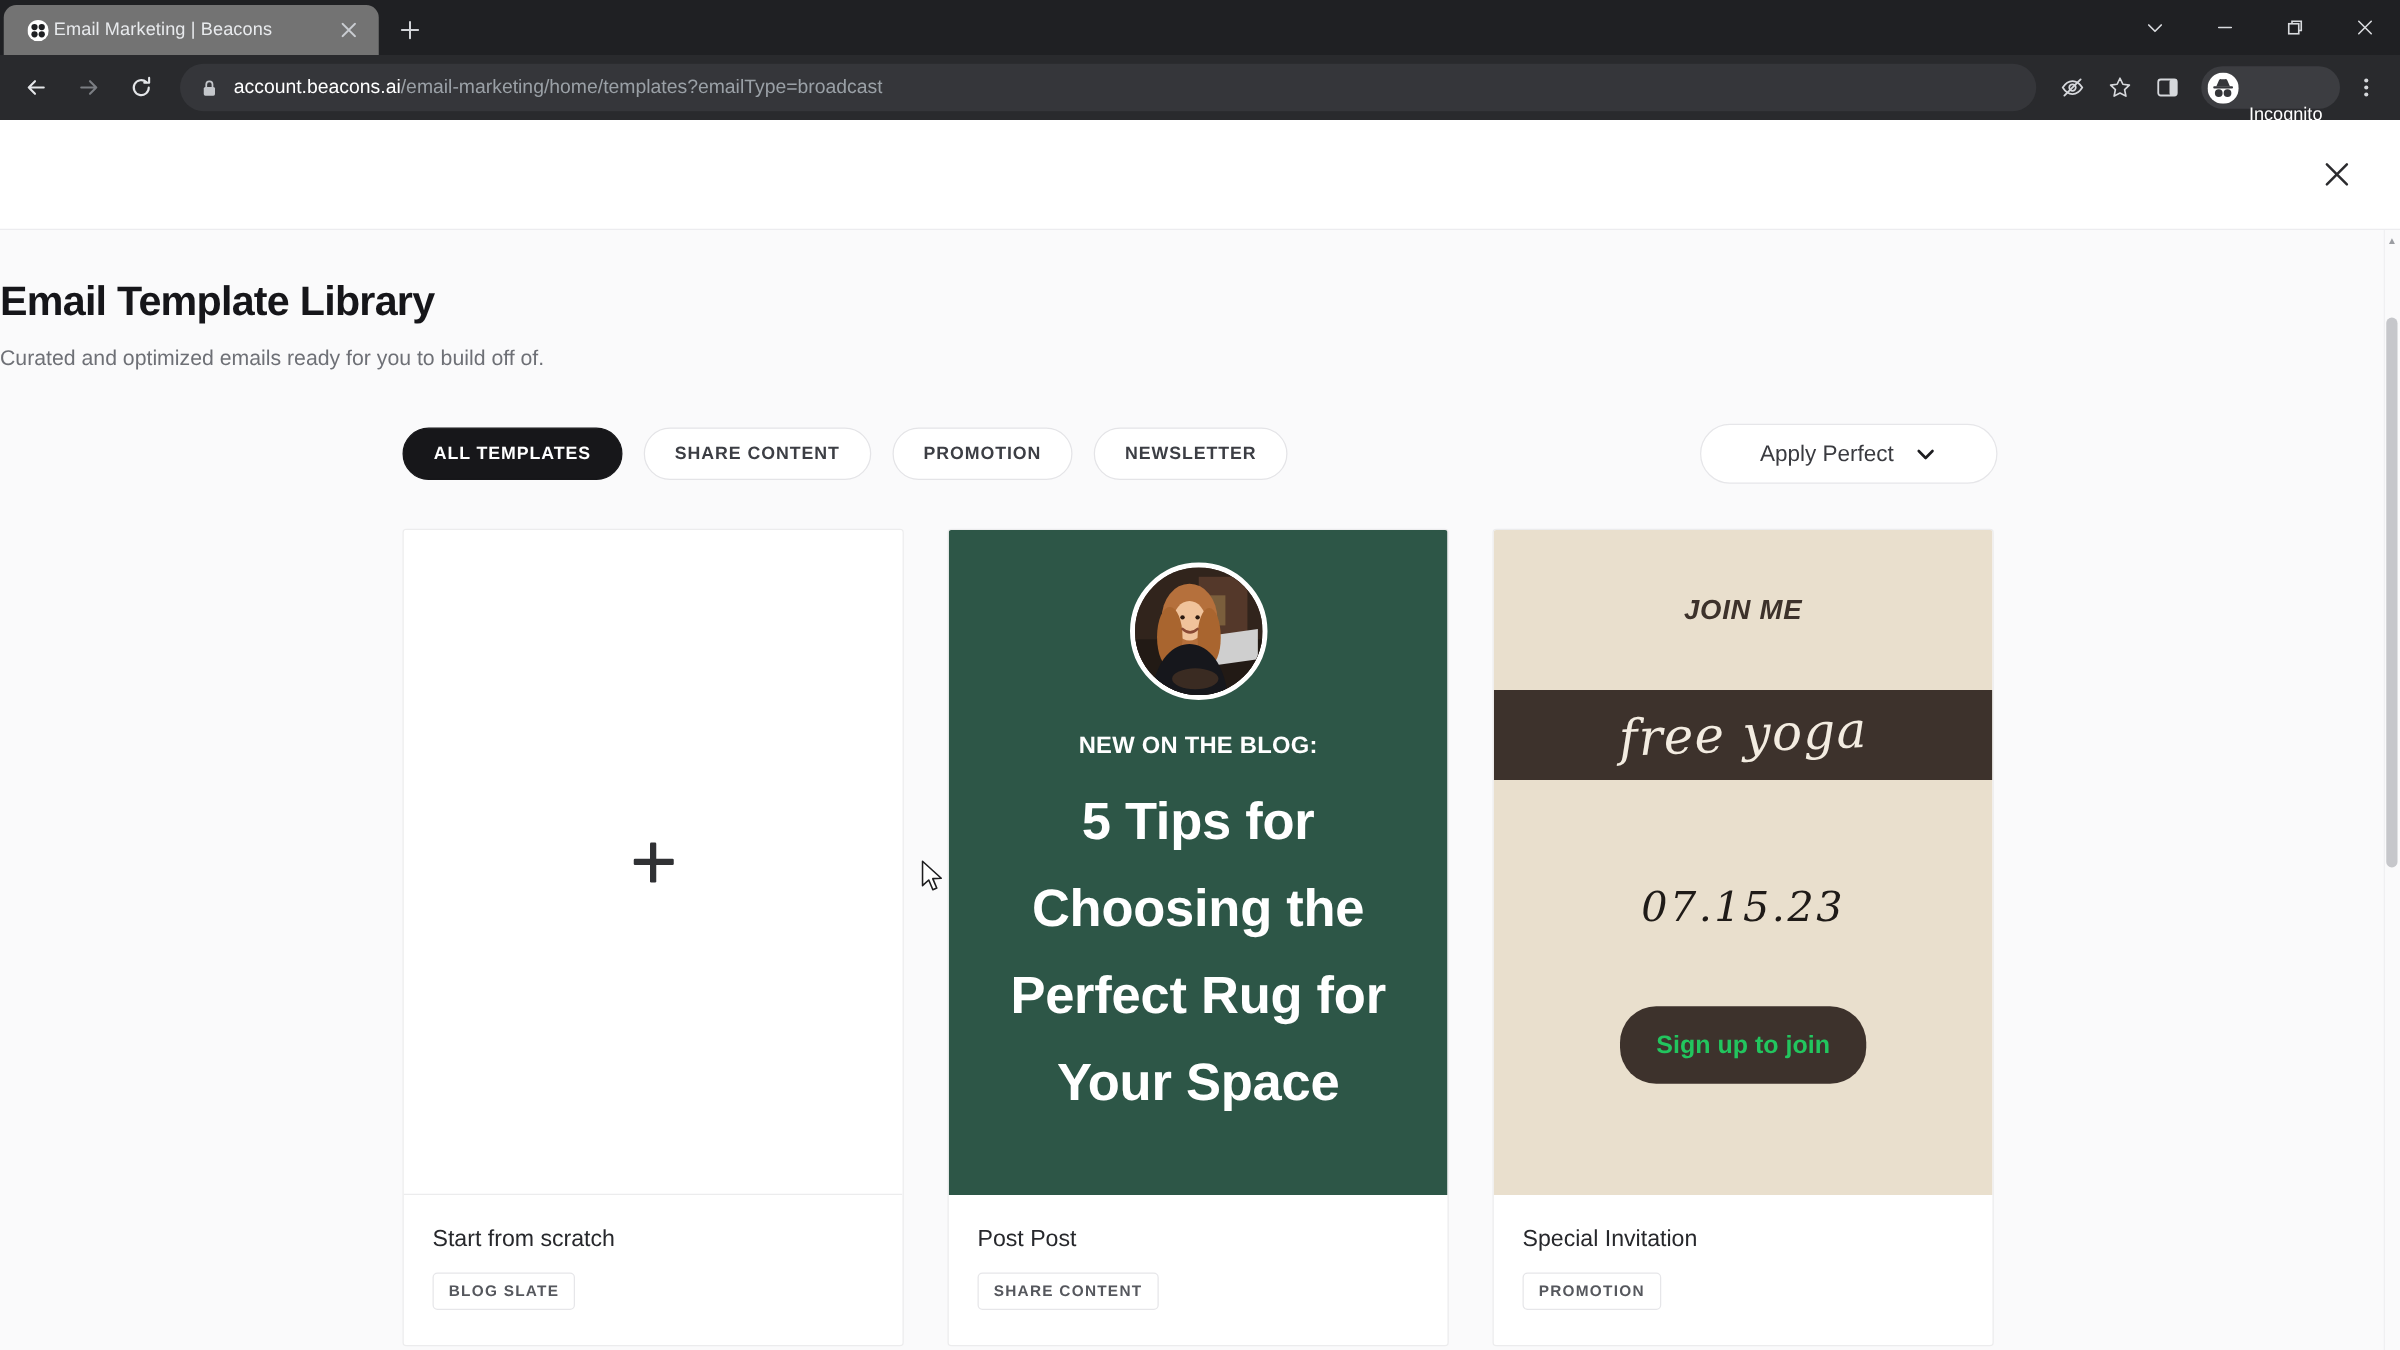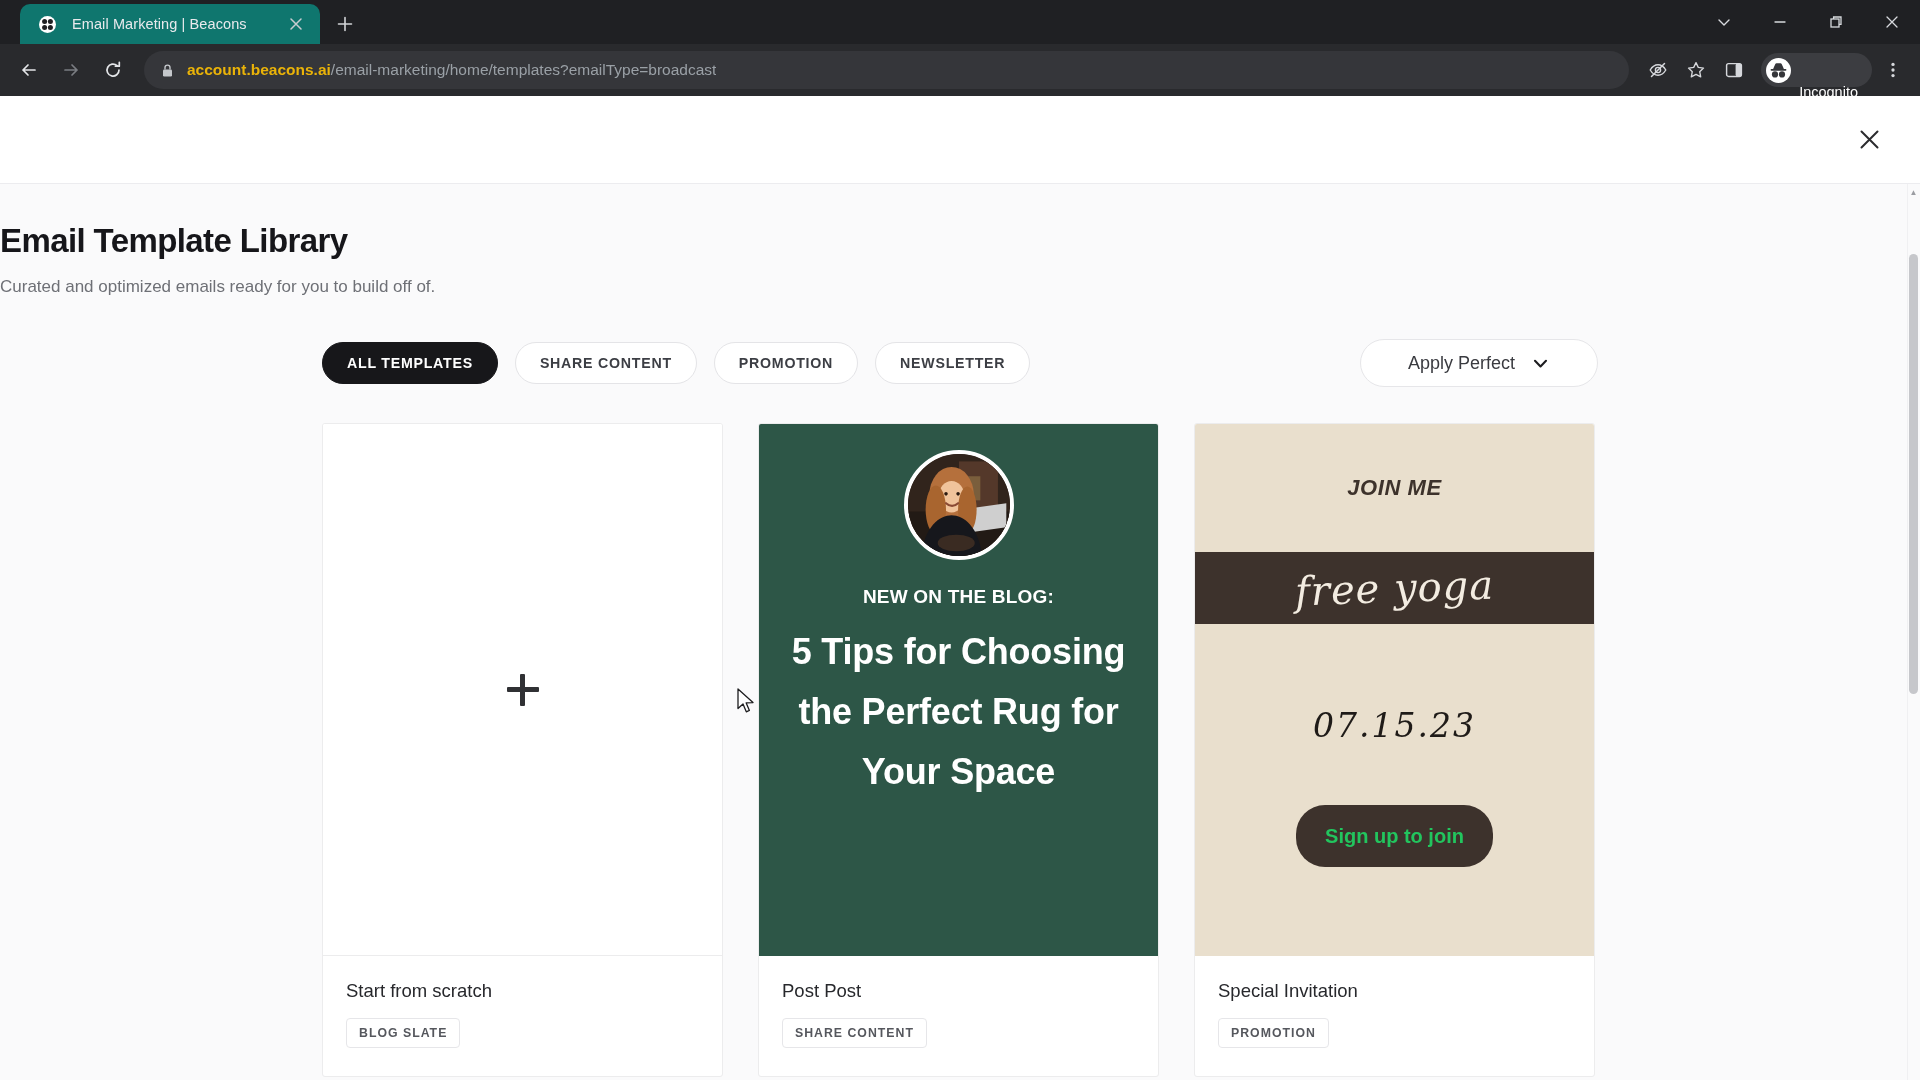--- a/index.html
+++ b/index.html
@@ -11,23 +11,23 @@
   }
 
   
   .browser { width: 1920px; height: 1080px; display: flex; flex-direction: column; }
 
   .tabstrip {
     height: 44px; background: #1f2023; display: flex; align-items: flex-end;
     position: relative; flex: none;
   }
   .tab {
-    height: 40px; width: 300px; background: #0f766e;
+    height: 40px; width: 300px; background: #737373;
     border-radius: 10px 10px 0 0; display: flex; align-items: center;
-    padding: 0 12px 0 18px; gap: 16px; margin-left: 20px; position: relative;
+    padding: 0 12px 0 18px; gap: 4px; margin-left: 3px; position: relative;
   }
   .tab-favicon {
     width: 18px; height: 18px; flex: none;
     display: flex; align-items: center; justify-content: center;
   }
   .tab-title {
     color: #e8eaed; font-size: 14.5px; white-space: nowrap;
     overflow: hidden; text-overflow: ellipsis; flex: 1;
     letter-spacing: .1px;
   }
@@ -60,21 +60,21 @@
   .navbtn.disabled { color: #7a7d82; }
   .omnibox {
     flex: 1; height: 38px; background: #35363a; border-radius: 19px;
     display: flex; align-items: center; padding: 0 10px 0 16px; margin: 0 8px;
     gap: 12px; min-width: 0;
   }
   .omnibox .url {
     font-size: 15.5px; color: #e8eaed; white-space: nowrap;
     overflow: hidden; text-overflow: ellipsis;
   }
-  .omnibox .url .host { color: #eab308; font-weight: 700; }
+  .omnibox .url .host { color: #ffffff; font-weight: 400; }
   .omnibox .url .path { color: #9aa0a6; }
   .tb-icon {
     width: 34px; height: 34px; border-radius: 50%; display: flex;
     align-items: center; justify-content: center; color: #d6d8dc; flex: none;
   }
   .incognito-chip {
     height: 34px; background: #3c3d41; border-radius: 17px; display: flex;
     align-items: center; gap: 8px; padding: 0 14px 0 5px; margin-left: 6px; flex: none;
   }
   .incognito-chip .label { color: #ffffff; font-size: 14.5px; margin-top: 44px; }
@@ -175,21 +175,21 @@
     width: 110px; height: 110px; margin: 0 auto 26px auto; border-radius: 50%;
     border: 4px solid #ffffff; overflow: hidden; position: relative;
     background: #3a2b22;
   }
   .avatar-photo { position: absolute; inset: 0; }
   .eyebrow {
     color: #ffffff; font-size: 19px; font-weight: 800; letter-spacing: .2px;
     margin-bottom: 14px;
   }
   .blog-head {
-    color: #ffffff; font-size: 36px; font-weight: 800; line-height: 1.66;
+    color: #ffffff; font-size: 42px; font-weight: 800; line-height: 1.66;
     letter-spacing: -.2px;
   }
 
   
   .invite-preview { background: #e9dfcd; display: flex; flex-direction: column; }
   .invite-join {
     height: 128px; display: flex; align-items: center; justify-content: center;
     font-size: 22px; font-weight: 700; font-style: italic; color: #3d322b;
     letter-spacing: .6px;
   }

